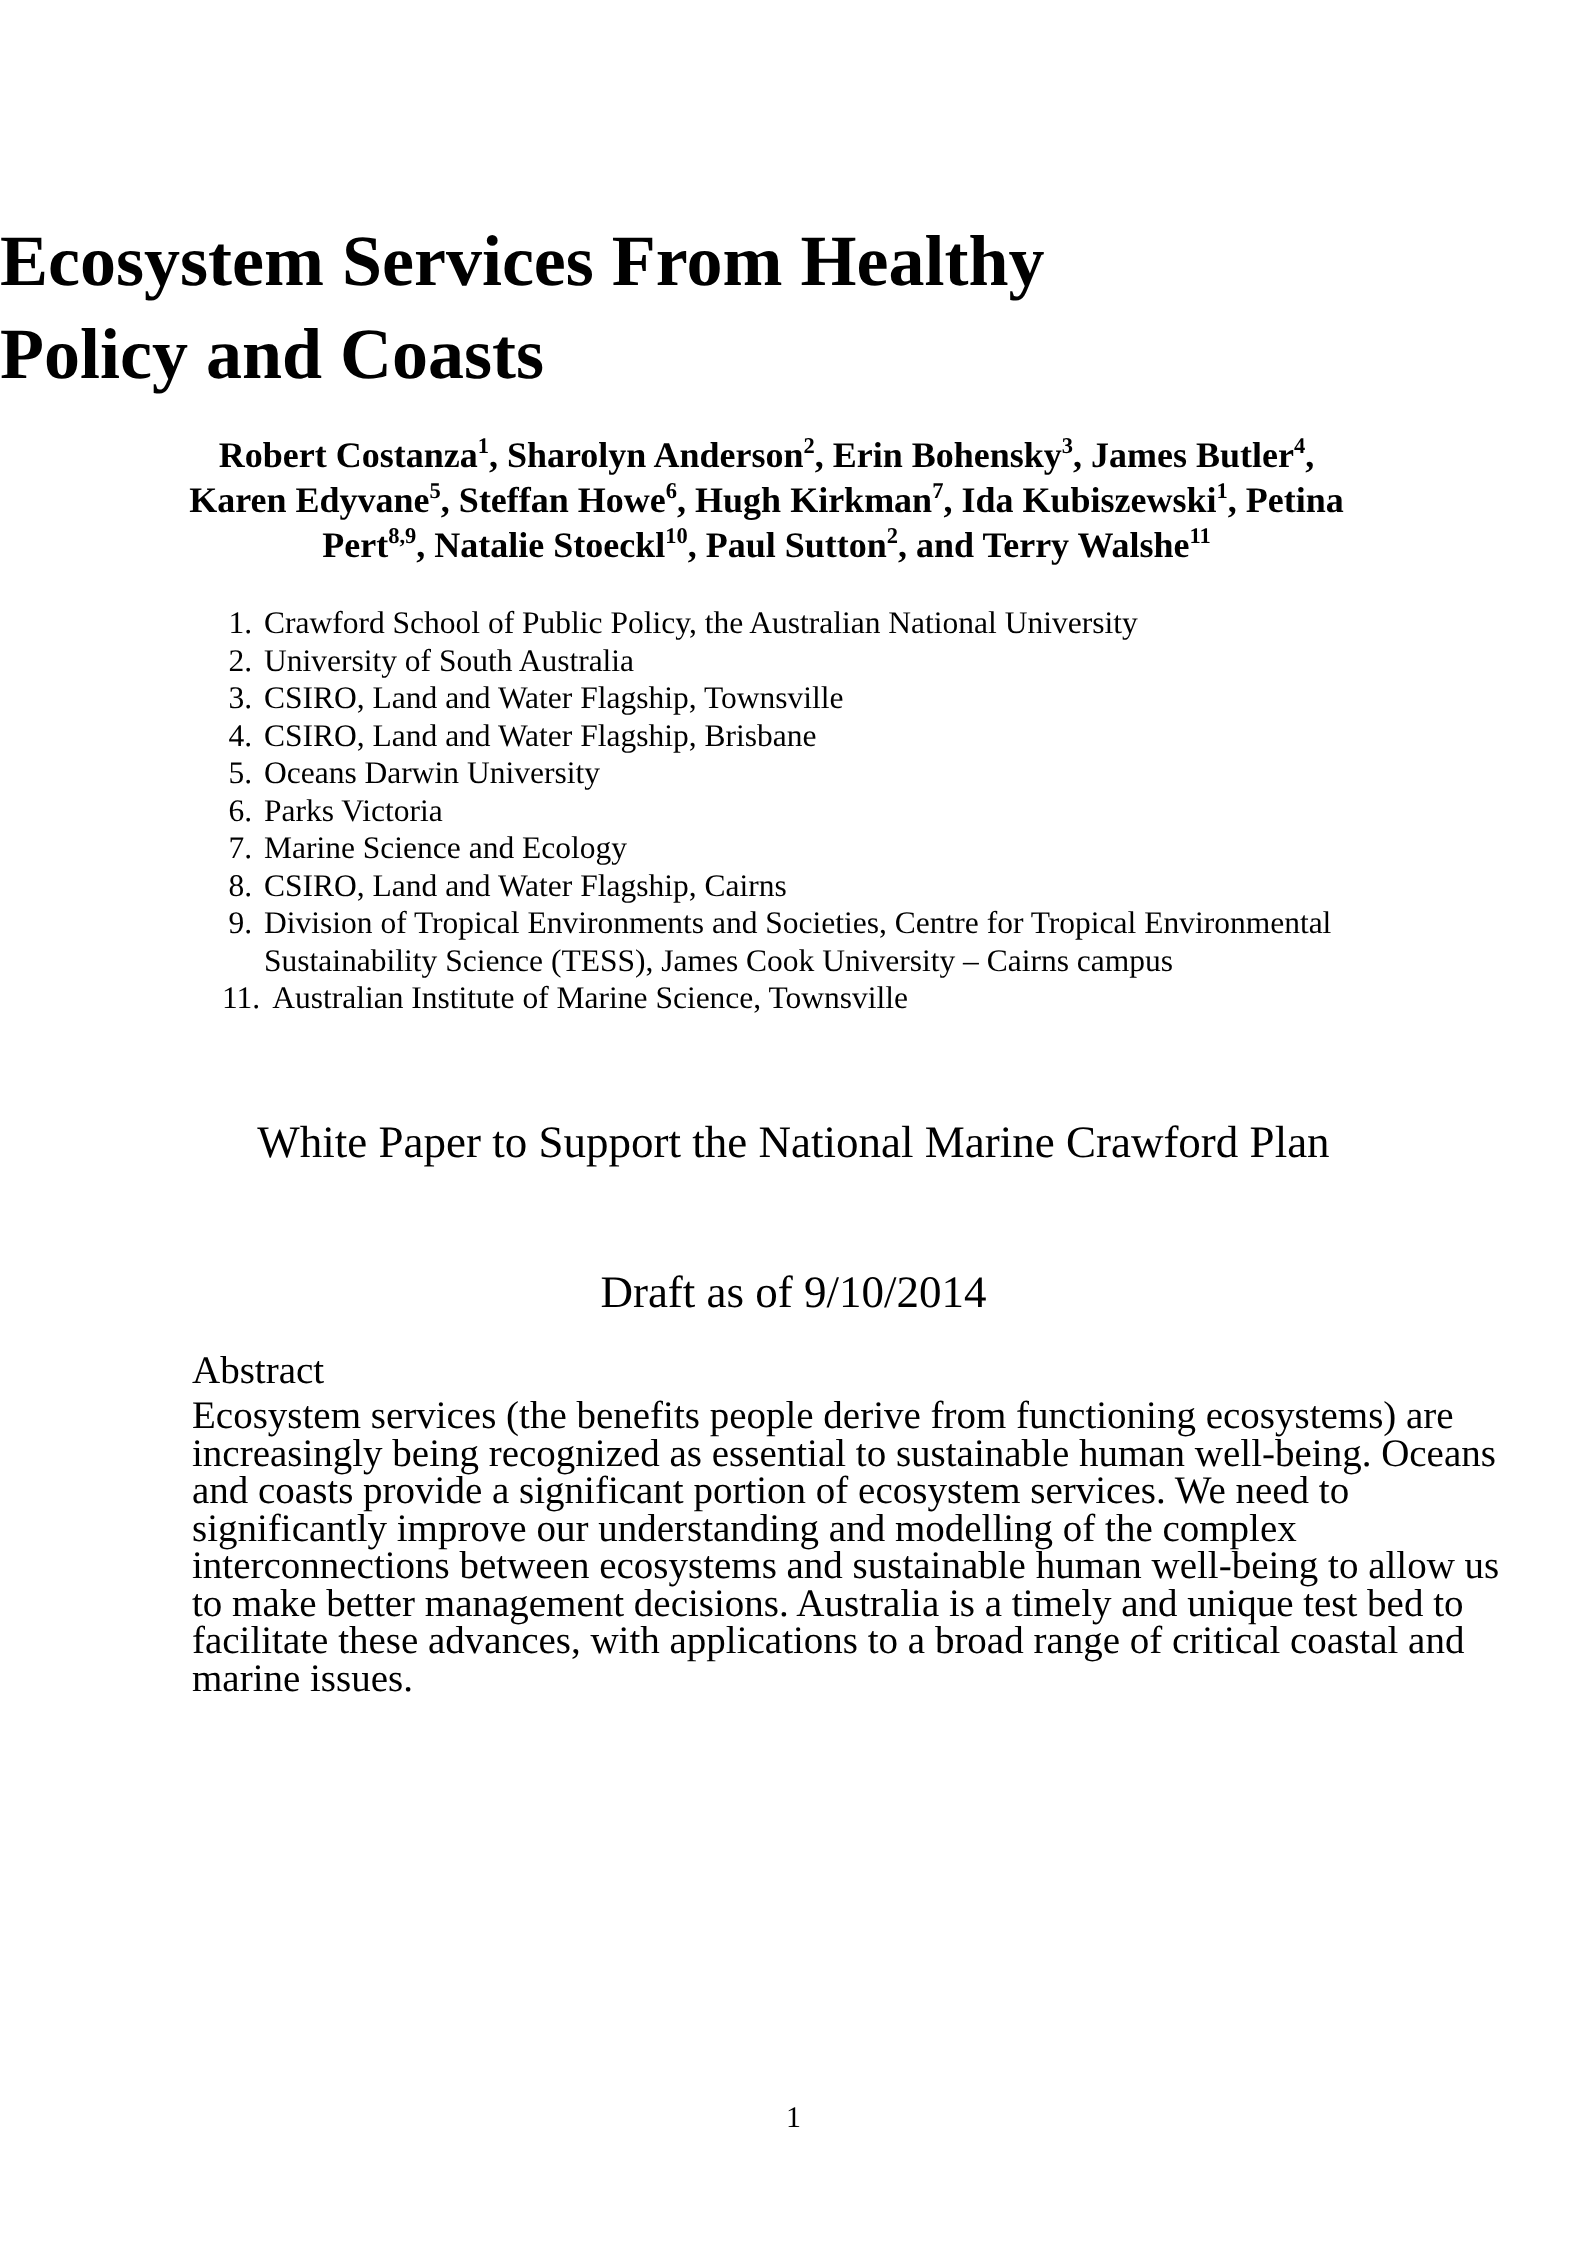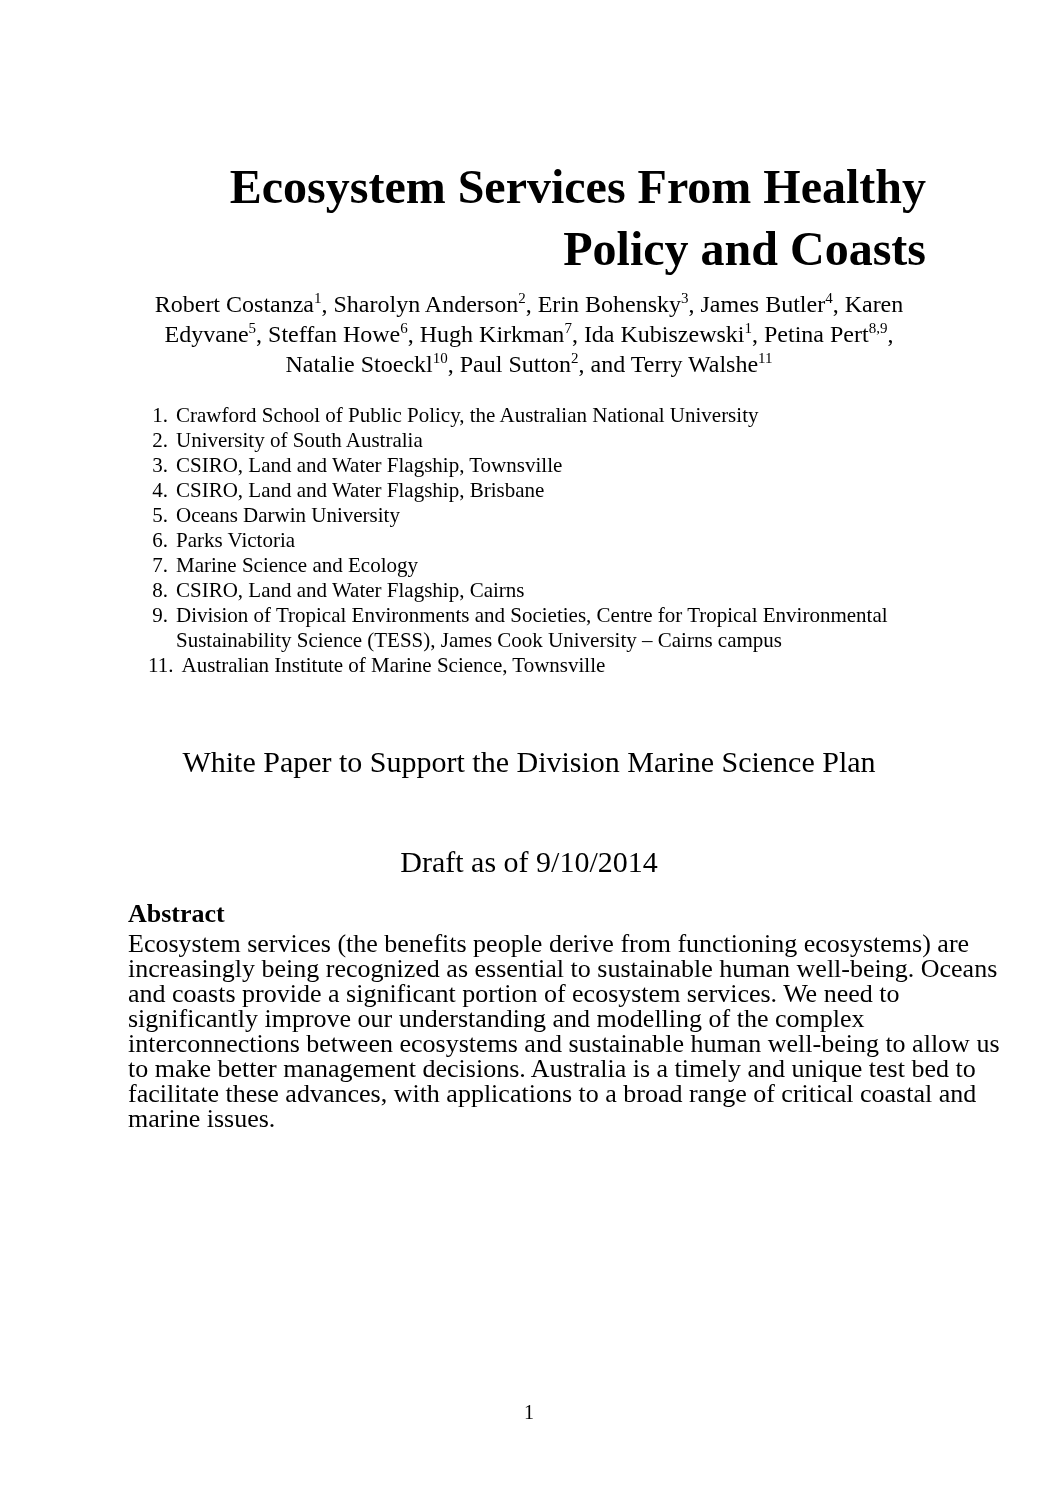--- a/index.html
+++ b/index.html
@@ -12,38 +12,38 @@
     font-family: "Liberation Serif", "DejaVu Serif", serif;
     color: #000000;
   }
   .page {
     position: absolute;
     inset: 0;
     background: #ffffff;
   }
   .title {
     position: absolute;
-    top: 156px;
+    top: 144px;
     left: 0;
     width: 926px;
-    text-align: right;
+    text-align: left;
     font-size: 48px;
     font-weight: bold;
     line-height: 62px;
   }
   .title-line { display: block; }
   .authors {
     position: absolute;
     top: 289px;
-    left: 129px;
+    left: 111px;
     width: 800px;
     text-align: center;
     font-size: 24px;
     line-height: 30px;
-    font-weight: normal;
+    font-weight: bold;
   }
   .authors sup {
     font-size: 15px;
     line-height: 0;
     vertical-align: super;
   }
   .affiliations {
     position: absolute;
     top: 403px;
     left: 148px;
@@ -80,21 +80,21 @@
     font-size: 30px;
     font-weight: normal;
     line-height: 38px;
   }
   .abstract-heading {
     position: absolute;
     top: 899px;
     left: 128px;
     width: 884px;
     font-size: 26px;
-    font-weight: bold;
+    font-weight: normal;
     line-height: 30px;
   }
   .abstract-body {
     position: absolute;
     top: 931px;
     left: 128px;
     width: 884px;
     font-size: 26px;
     line-height: 25px;
     text-align: left;
@@ -157,21 +157,21 @@
       <div class="aff-item">
         <span class="aff-num">9.</span>
         <span class="aff-text">Division of Tropical Environments and Societies, Centre for Tropical Environmental Sustainability Science (TESS), James Cook University – Cairns campus</span>
       </div>
       <div class="aff-item">
         <span class="aff-num">11.</span>
         <span class="aff-text">Australian Institute of Marine Science, Townsville</span>
       </div>
     </div>
 
-  <h2 class="subtitle">White Paper to Support the Division Marine Science Plan</h2>
+  <h2 class="subtitle">White Paper to Support the National Marine Crawford Plan</h2>
 
   <h2 class="draft">Draft as of 9/10/2014</h2>
 
   <h3 class="abstract-heading">Abstract</h3>
 
   <p class="abstract-body">Ecosystem services (the benefits people derive from functioning ecosystems) are increasingly being recognized as essential to sustainable human well-being. Oceans and coasts provide a significant portion of ecosystem services. We need to significantly improve our understanding and modelling of the complex interconnections between ecosystems and sustainable human well-being to allow us to make better management decisions. Australia is a timely and unique test bed to facilitate these advances, with applications to a broad range of critical coastal and marine issues.</p>
 
   <div class="page-number">1</div>
 
 </div>

